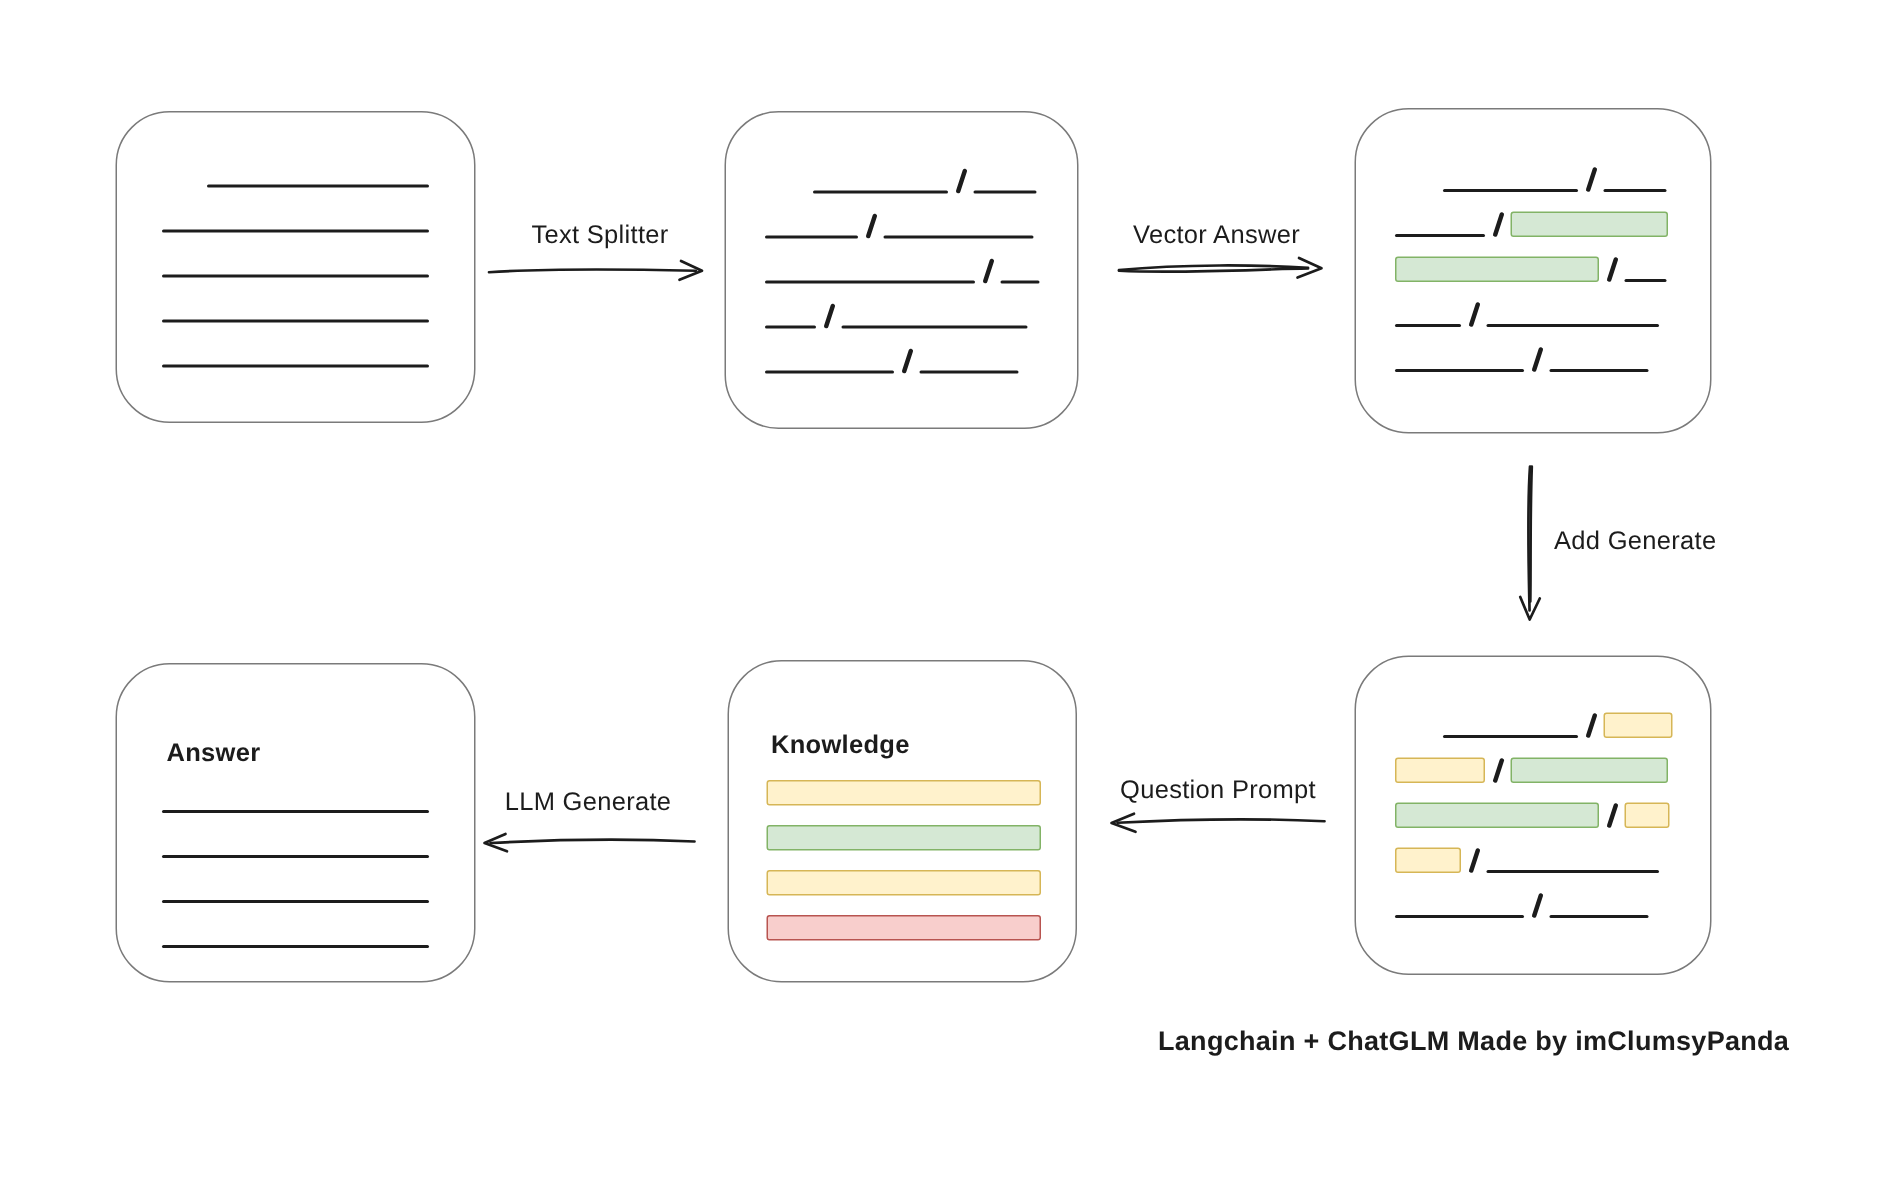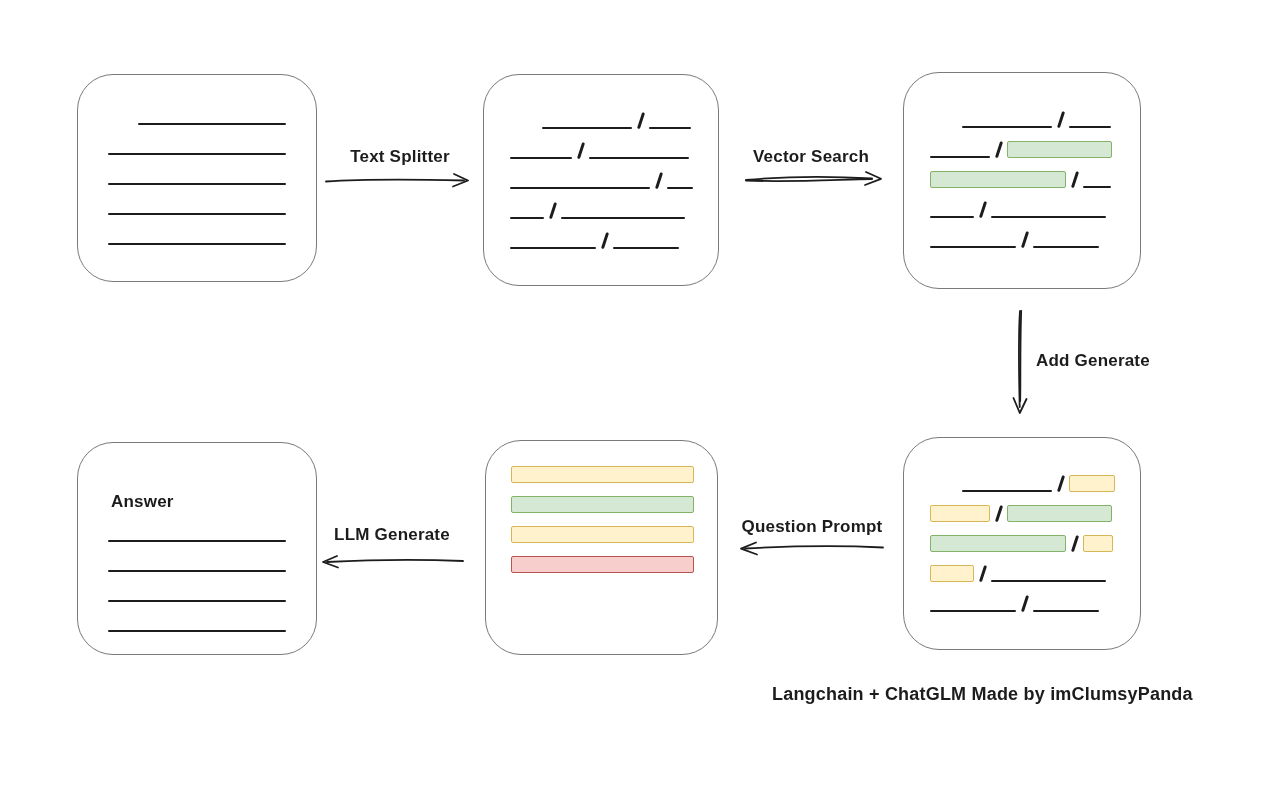--- a/index.html
+++ b/index.html
@@ -20,21 +20,21 @@
   .seg-slash{
     width:2.6px;height:17px;background:var(--ink,#1c1c1c);border-radius:1.4px;
     margin:0 7px;transform:rotate(18deg);transform-origin:50% 60%;
   }
   .seg-green{height:17px;background:var(--green-fill,#d5e8d4);border:1.8px solid var(--green-border,#82b366);border-radius:2px;}
   .seg-yellow{height:17px;background:var(--yellow-fill,#fff2cc);border:1.8px solid var(--yellow-border,#d6b656);border-radius:2px;}
   .seg-red{height:17px;background:var(--red-fill,#f8cecc);border:1.8px solid var(--red-border,#b85450);border-radius:2px;}
   .arrow{position:absolute;overflow:visible;}
   .arrow path, .arrow polyline{fill:none;stroke:var(--ink,#1c1c1c);stroke-width:1.8;stroke-linecap:round;stroke-linejoin:round;}
   .flow-label{
-    position:absolute;font-size:17px;font-weight:700;letter-spacing:.2px;
+    position:absolute;font-size:17px;font-weight:400;letter-spacing:.2px;
     color:var(--ink,#1c1c1c);white-space:nowrap;
   }
   .flow-label.center{text-align:center;}
   .caption{
     position:absolute;font-size:18px;font-weight:600;letter-spacing:.2px;
     color:var(--ink,#1c1c1c);text-align:center;white-space:nowrap;
   }
 </style>
 </head>
 <body>
@@ -150,20 +150,21 @@
         <div class="row">
           <div class="seg seg-line" style="width: 86px;"></div>
           <div class="seg seg-slash"></div>
           <div class="seg seg-line" style="width: 66px;"></div>
         </div>
       </div>
   </div>
 
   <div class="box" style="left:485px;top:440px;width:233px;height:215px;">
     <div class="rows" style="padding:12px 25px 0;">
+        <div class="row label-row">Knowledge</div>
         <div class="row">
           <div class="seg seg-yellow" style="width: 183px;"></div>
         </div>
         <div class="row">
           <div class="seg seg-green" style="width: 183px;"></div>
         </div>
         <div class="row">
           <div class="seg seg-yellow" style="width: 183px;"></div>
         </div>
         <div class="row">
@@ -194,21 +195,21 @@
     <path d="M2,10.5 C40,8 95,8.5 140,9.5"></path>
     <polyline points="130,3 144,9.5 129,15.5"></polyline>
   </svg>
   <div class="flow-label center" style="left:329px;top:147px;width:142px;">Text Splitter</div>
 
   <svg class="arrow" style="left:744px;top:168px;" width="144" height="20" viewBox="0 0 144 20">
     <path d="M2,12 C45,8 95,8.5 128,10.5"></path>
     <path d="M2,12.5 C45,14.5 95,11.5 128,11"></path>
     <polyline points="122,4 137,10.8 121,17"></polyline>
   </svg>
-  <div class="flow-label center" style="left:740px;top:147px;width:142px;">Vector Search</div>
+  <div class="flow-label center" style="left:740px;top:147px;width:142px;">Vector Answer</div>
 
   <svg class="arrow" style="left:1007px;top:309px;" width="26" height="112" viewBox="0 0 26 112">
     <path d="M13,2 C11,30 12,65 12.7,98"></path>
     <path d="M14.2,2 C13,35 13.6,70 13.2,92"></path>
     <polyline points="6.5,89 12.8,104 19.5,90"></polyline>
   </svg>
   <div class="flow-label" style="left:1036px;top:351px;width:130px;">Add Generate</div>
 
   <svg class="arrow" style="left:737px;top:539px;" width="148" height="16" viewBox="0 0 148 16">
     <path d="M146,8.5 C105,6.5 55,7 8,9.5"></path>

